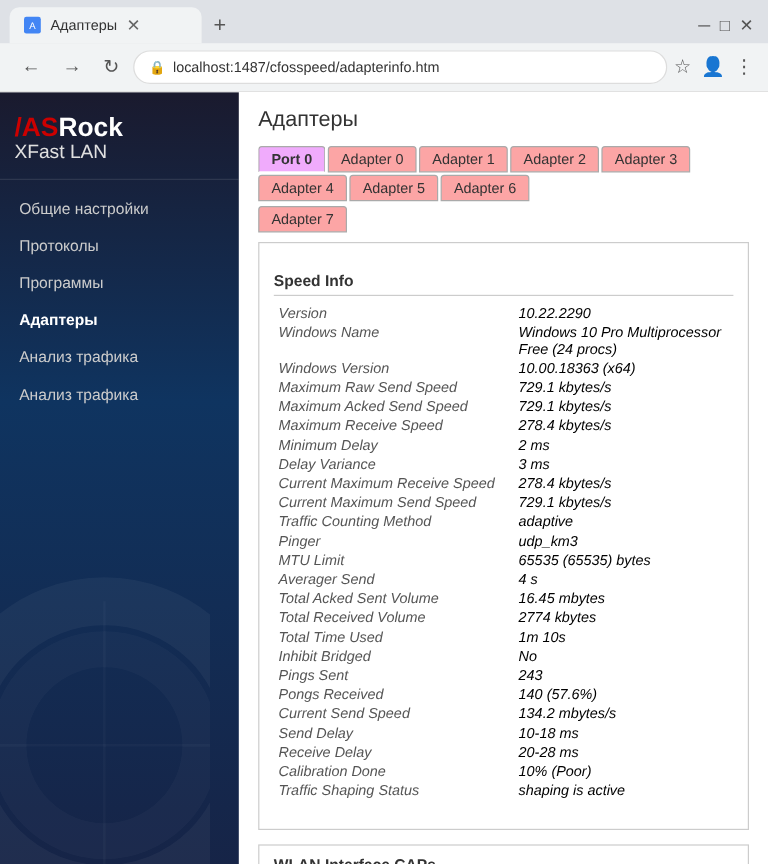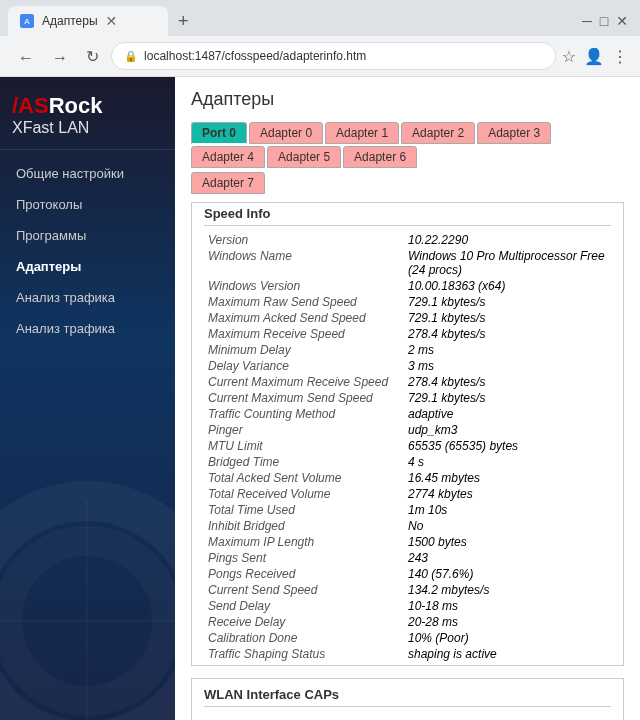--- a/index.html
+++ b/index.html
@@ -14,42 +14,42 @@
     .new-tab-btn { margin-left: 4px; color: #555; cursor: pointer; font-size: 18px; padding: 0 6px; }
     .toolbar { display: flex; align-items: center; padding: 6px 12px; height: 40px; gap: 6px; }
     .nav-btn { color: #555; cursor: pointer; font-size: 16px; padding: 4px 6px; border-radius: 50%; }
     .address-bar { flex: 1; display: flex; align-items: center; background: #fff; border: 1px solid #ddd; border-radius: 20px; padding: 0 12px; height: 28px; font-size: 12px; color: #333; }
     .address-bar .lock-icon { color: #4285f4; margin-right: 6px; font-size: 11px; }
     .toolbar-icons { display: flex; gap: 8px; color: #555; }
     .toolbar-icons span { cursor: pointer; font-size: 16px; }
 
     
     .main-layout { display: flex; height: calc(720px - 76px); }
-    .sidebar { width: 175px; background: linear-gradient(180deg, #1a1a2e 0%, #0f3460 40%, #162447 100%); color: #fff; padding: 0; flex-shrink: 0; position: relative; overflow: hidden; }
+    .sidebar { width: 199px; background: linear-gradient(180deg, #1a1a2e 0%, #0f3460 40%, #162447 100%); color: #fff; padding: 0; flex-shrink: 0; position: relative; overflow: hidden; }
     .sidebar-logo { padding: 16px 12px 12px; border-bottom: 1px solid rgba(255,255,255,0.1); }
     .sidebar-logo .asrock { font-size: 22px; font-weight: bold; color: #fff; font-family: 'Arial Black', Arial, sans-serif; }
     .sidebar-logo .asrock span { color: #fff; }
     .sidebar-logo .xfast { font-size: 16px; color: #e0e0e0; margin-top: 0; }
     .sidebar-bg { position: absolute; bottom: 0; left: 0; right: 0; height: 300px; opacity: 0.3; }
     .sidebar-nav { padding: 8px 0; position: relative; z-index: 1; }
     .sidebar-nav-item { padding: 8px 16px; cursor: pointer; color: #ccc; font-size: 13px; }
     .sidebar-nav-item.active { color: #fff; font-weight: bold; }
 
     
     .content { flex: 1; background: #fff; overflow-y: auto; padding: 12px 16px; }
     .page-title { font-size: 18px; color: #333; margin-bottom: 12px; font-weight: normal; }
 
     
     .tabs-row { display: flex; flex-wrap: wrap; gap: 2px; margin-bottom: 4px; }
     .tab-btn { padding: 3px 10px; border: 1px solid #aaa; background: #fca5a5; cursor: pointer; font-size: 12px; border-radius: 3px 3px 0 0; color: #333; }
-    .tab-btn.active { background: #14b8a6; border-bottom-color: #fff; font-weight: bold; }
+    .tab-btn.active { background: #f0abfc; border-bottom-color: #fff; font-weight: bold; }
     .tabs-row2 { display: flex; gap: 2px; margin-bottom: 8px; }
 
     
-    .section-box { border: 1px solid #ccc; padding: 3px 12px; margin-bottom: 12px; }
+    .section-box { border: 1px solid #ccc; padding: 24px 12px; margin-bottom: 12px; }
     .section-title { font-weight: bold; font-size: 13px; color: #333; margin-bottom: 6px; border-bottom: 1px solid #ccc; padding-bottom: 4px; }
     .info-table { width: 100%; border-collapse: collapse; }
     .info-table tr td { padding: 1px 4px; font-size: 12px; color: #333; vertical-align: top; font-style: italic; }
     .info-table tr td:first-child { width: 200px; color: #555; }
     .info-table tr td:last-child { color: #000; }
 
     
     .content::-webkit-scrollbar { width: 8px; }
     .content::-webkit-scrollbar-track { background: #f1f1f1; }
     .content::-webkit-scrollbar-thumb { background: #c1c1c1; border-radius: 4px; }
@@ -194,44 +194,40 @@
             </tr>
             <tr>
               <td>Pinger</td>
               <td>udp_km3</td>
             </tr>
             <tr>
               <td>MTU Limit</td>
               <td>65535 (65535) bytes</td>
             </tr>
             <tr>
-              <td>Bridged Time</td>
+              <td>Averager Send</td>
               <td>4 s</td>
             </tr>
             <tr>
               <td>Total Acked Sent Volume</td>
               <td>16.45 mbytes</td>
             </tr>
             <tr>
               <td>Total Received Volume</td>
               <td>2774 kbytes</td>
             </tr>
             <tr>
               <td>Total Time Used</td>
               <td>1m 10s</td>
             </tr>
             <tr>
               <td>Inhibit Bridged</td>
               <td>No</td>
             </tr>
             <tr>
-              <td>Maximum IP Length</td>
-              <td>1500 bytes</td>
-            </tr>
-            <tr>
               <td>Pings Sent</td>
               <td>243</td>
             </tr>
             <tr>
               <td>Pongs Received</td>
               <td>140 (57.6%)</td>
             </tr>
             <tr>
               <td>Current Send Speed</td>
               <td>134.2 mbytes/s</td>

